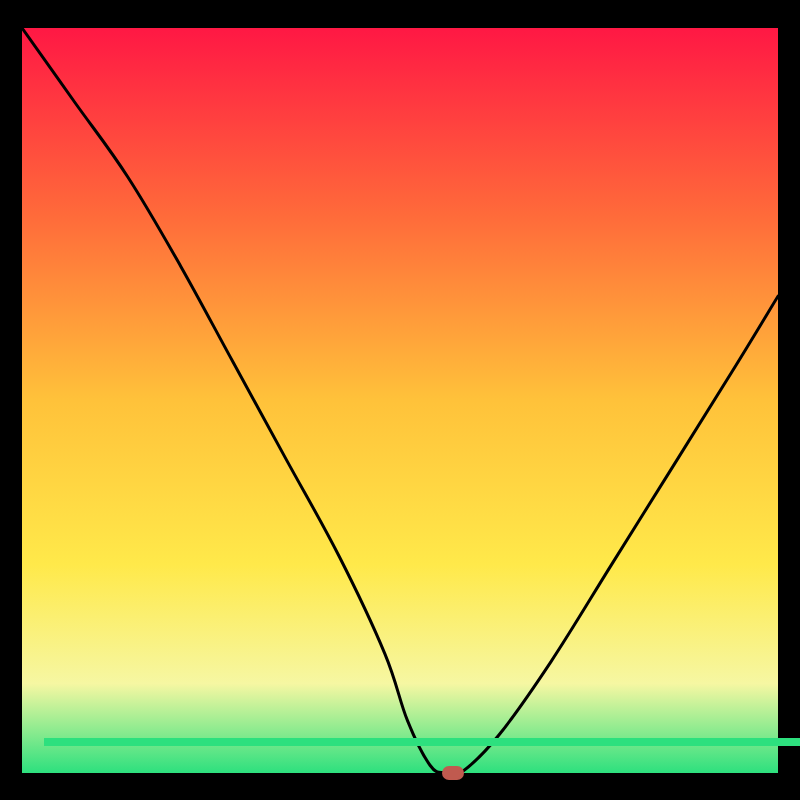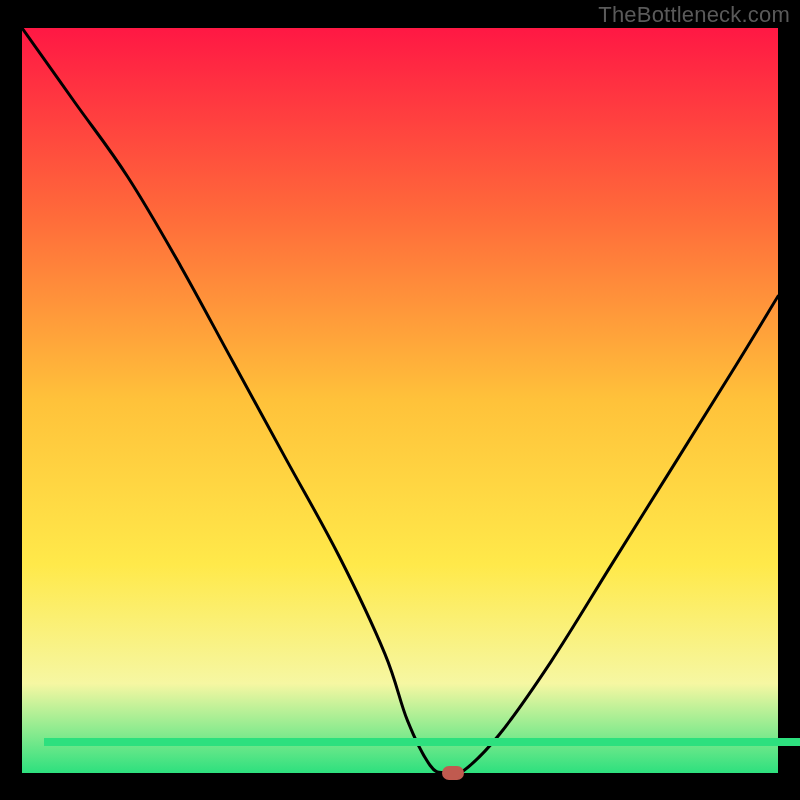--- a/index.html
+++ b/index.html
@@ -53,21 +53,20 @@
     width: 22px;
     height: 14px;
     border-radius: 7px;
     background: #c05a4f;
   }
 </style>
 </head>
 <body>
 
 <div class="frame">
-  <div class="attribution">TheBottleneck.com</div>
 
   <div class="plot">
     <svg viewBox="0 0 756 745" preserveAspectRatio="none">
       <defs>
         <linearGradient id="bg" x1="0" y1="0" x2="0" y2="1">
           <stop id="g0" offset="0%" stop-color="#ff1844"></stop>
           <stop id="g1" offset="25%" stop-color="#ff6a3a"></stop>
           <stop id="g2" offset="50%" stop-color="#ffc23a"></stop>
           <stop id="g3" offset="72%" stop-color="#ffe94a"></stop>
           <stop id="g4" offset="88%" stop-color="#f6f7a2"></stop>

